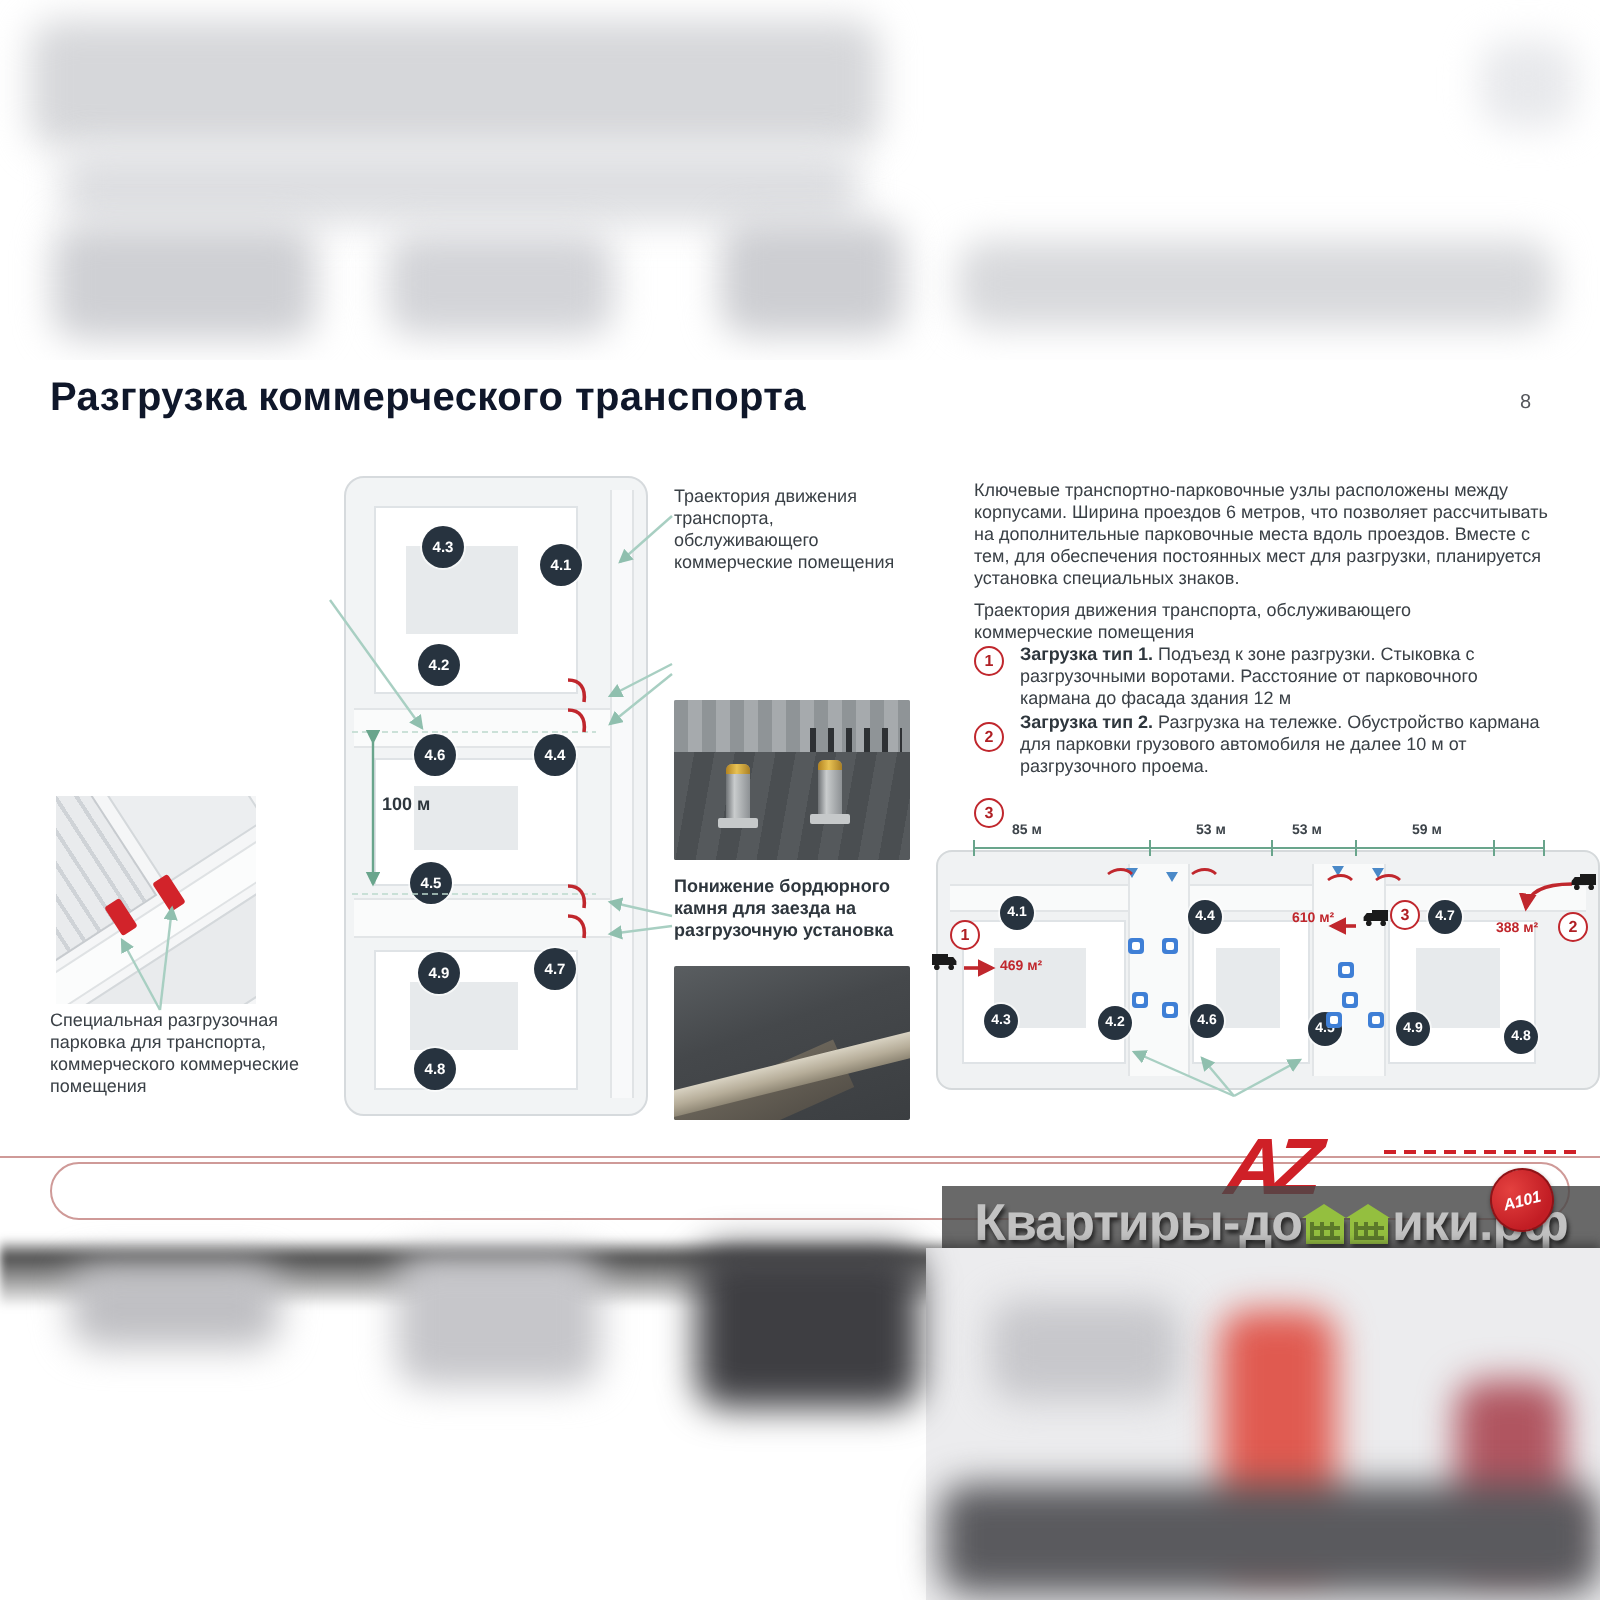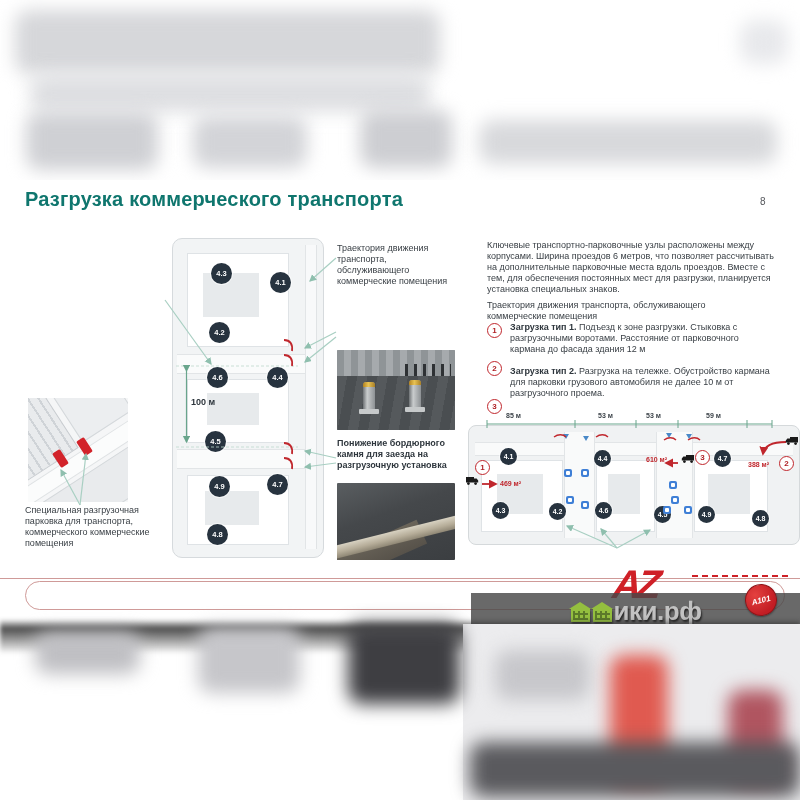--- a/index.html
+++ b/index.html
@@ -2,21 +2,21 @@
 <html><head>
 <meta charset="utf-8">
 <style>
   html,body{margin:0;padding:0;background:#fff;}
   .screen{position:relative;width:800px;height:800px;overflow:hidden;background:#fff;
           font-family:"Liberation Sans",sans-serif;color:#3a4046;}
   
   .blob{position:absolute;border-radius:14px;filter:blur(9px);}
   
   .slide{position:absolute;left:0;top:180px;width:800px;height:442px;background:#fff;}
-  .title{position:absolute;left:25px;top:8px;font-size:20px;font-weight:700;color:#0f766e;letter-spacing:.2px;}
+  .title{position:absolute;left:25px;top:8px;font-size:20px;font-weight:700;color:#0f172a;letter-spacing:.2px;}
   .pagenum{position:absolute;left:760px;top:16px;font-size:10px;color:#55575c;}
   .txt{position:absolute;font-size:9px;line-height:11px;color:#3a4046;}
   .b{font-weight:700;color:#2e363d;}
   
   .badge{position:absolute;width:21px;height:21px;border-radius:50%;background:#27333f;color:#fff;
          font-size:7.5px;font-weight:700;display:flex;align-items:center;justify-content:center;box-shadow:0 0 0 1px rgba(255,255,255,.6);}
   .badge.sm{width:17px;height:17px;font-size:7px;}
   .rnum{position:absolute;width:13px;height:13px;border:1.5px solid #c0272d;border-radius:50%;background:#fff;
         color:#b02025;font-size:8px;font-weight:700;display:flex;align-items:center;justify-content:center;}
   .area{position:absolute;color:#c0272d;font-weight:700;font-size:7px;line-height:8px;white-space:nowrap;}
@@ -163,21 +163,21 @@
       <div class="curb"></div>
     </div>
 
     <div class="txt" style="left:487px;top:60px;width:290px;">Ключевые транспортно-парковочные узлы расположены между корпусами. Ширина проездов 6 метров, что позволяет рассчитывать на дополнительные парковочные места вдоль проездов. Вместе с тем, для обеспечения постоянных мест для разгрузки, планируется установка специальных знаков.</div>
     <div class="txt" style="left:487px;top:120px;width:270px;">Траектория движения транспорта, обслуживающего коммерческие помещения</div>
 
     <div class="rnum" style="left:487px;top:143px;">1</div>
     <div class="txt" style="left:510px;top:142px;width:264px;"><b class="b">Загрузка тип 1.</b> <span>Подъезд к зоне разгрузки. Стыковка с разгрузочными воротами. Расстояние от парковочного кармана до фасада здания 12 м</span></div>
 
     <div class="rnum" style="left:487px;top:181px;">2</div>
-    <div class="txt" style="left:510px;top:186px;width:264px;"><b class="b">Загрузка тип 2.</b> <span>Разгрузка на тележке. Обустройство кармана для парковки грузового автомобиля не далее 10 м от разгрузочного проема.</span></div>
+    <div class="txt" style="left:510px;top:176px;width:264px;"><b class="b">Загрузка тип 2.</b> <span>Разгрузка на тележке. Обустройство кармана для парковки грузового автомобиля не далее 10 м от разгрузочного проема.</span></div>
 
     <div class="rnum" style="left:487px;top:219px;">3</div>
 
     <div class="dim" style="left:506px;top:232px;">85 м</div>
     <div class="dim" style="left:598px;top:232px;">53 м</div>
     <div class="dim" style="left:646px;top:232px;">53 м</div>
     <div class="dim" style="left:706px;top:232px;">59 м</div>
 
     <div class="rplan">
       <div class="hroad"></div>
@@ -301,20 +301,21 @@
       </g>
     </svg>
   </div>
 
   <div class="hairline"></div>
   <div class="pill"></div>
   <div class="azdash"></div>
   <div class="azlogo">AZ</div>
 
   <div class="wmband">
+    <span class="wmtext">Квартиры-до</span>
     <span class="house"></span>
     <span class="house"></span>
     <span class="wmtext">ики.рф</span>
   </div>
   <div class="a101">A101</div>
 
   <div class="darkband"></div>
   <div>
     <div class="panelbr"></div>
     <div class="blob" style="left:35px;top:632px;width:105px;height:42px;background:#bfbfc3;"></div>

